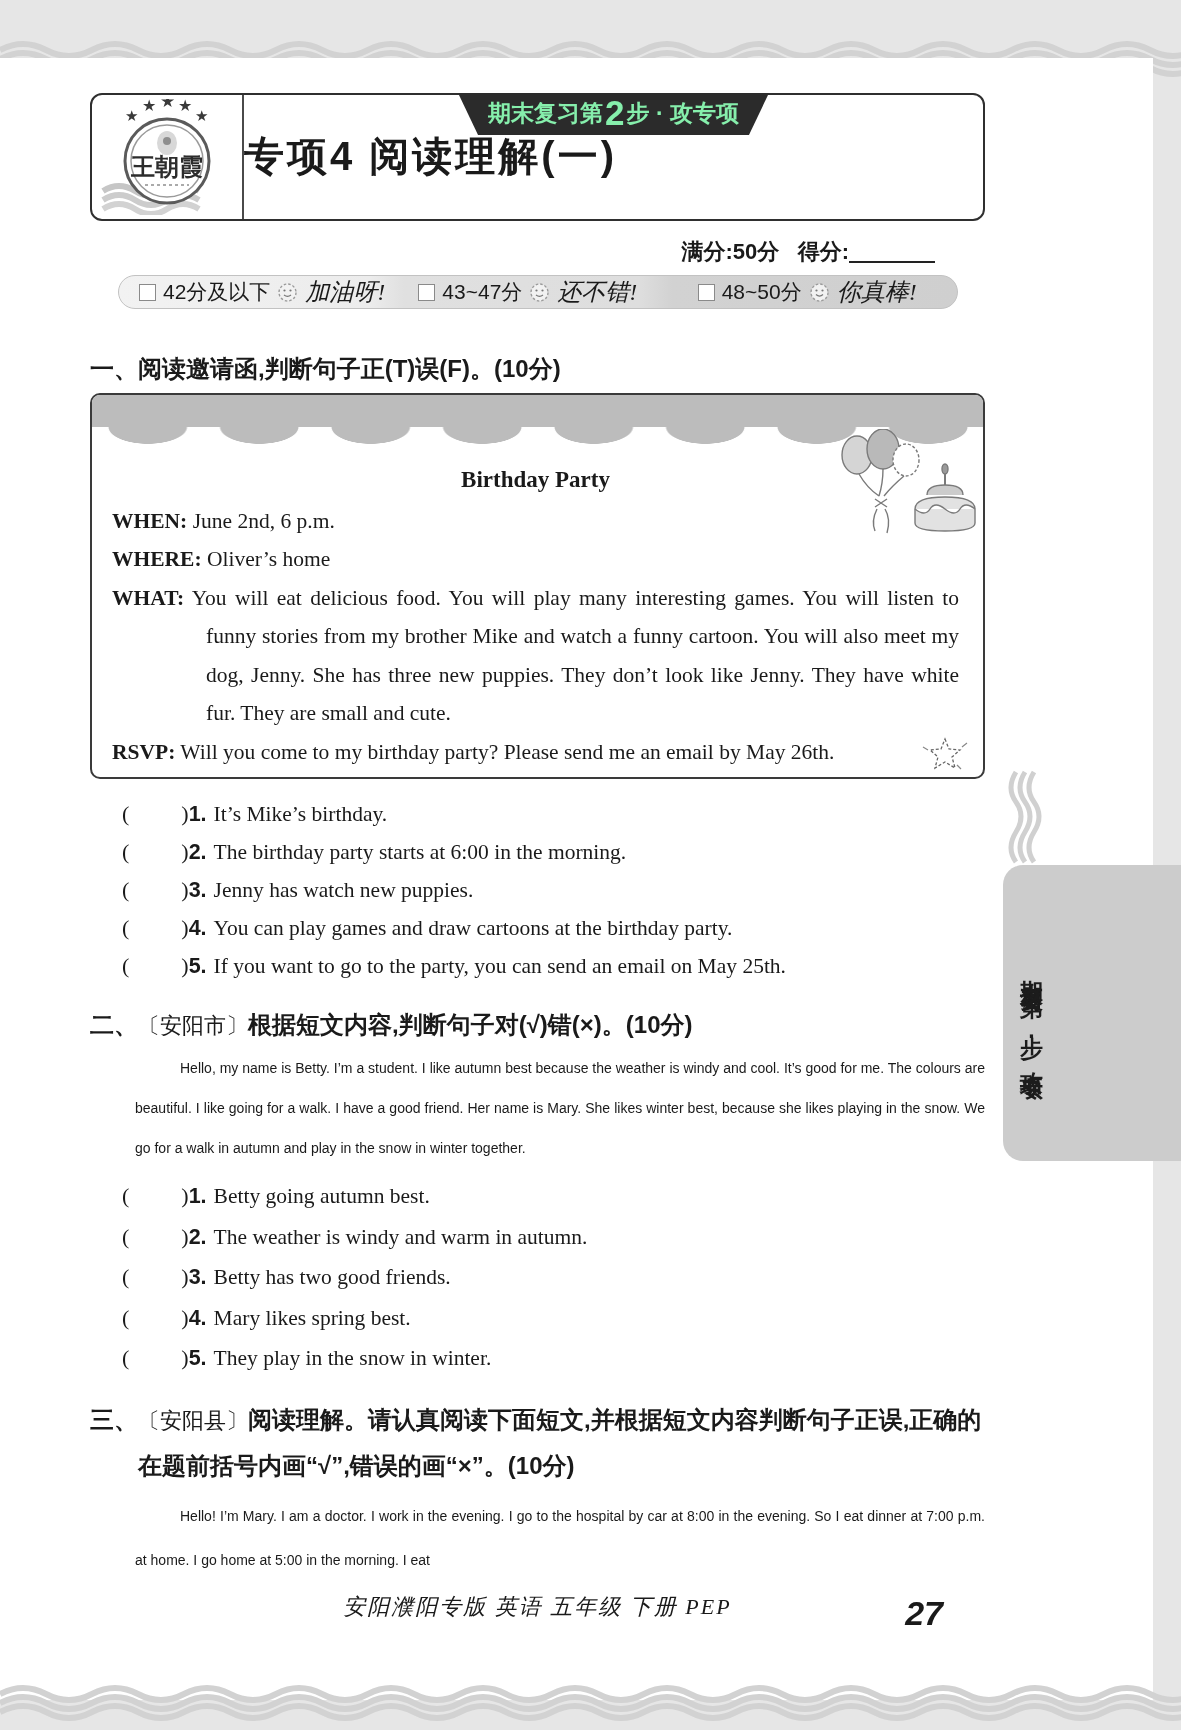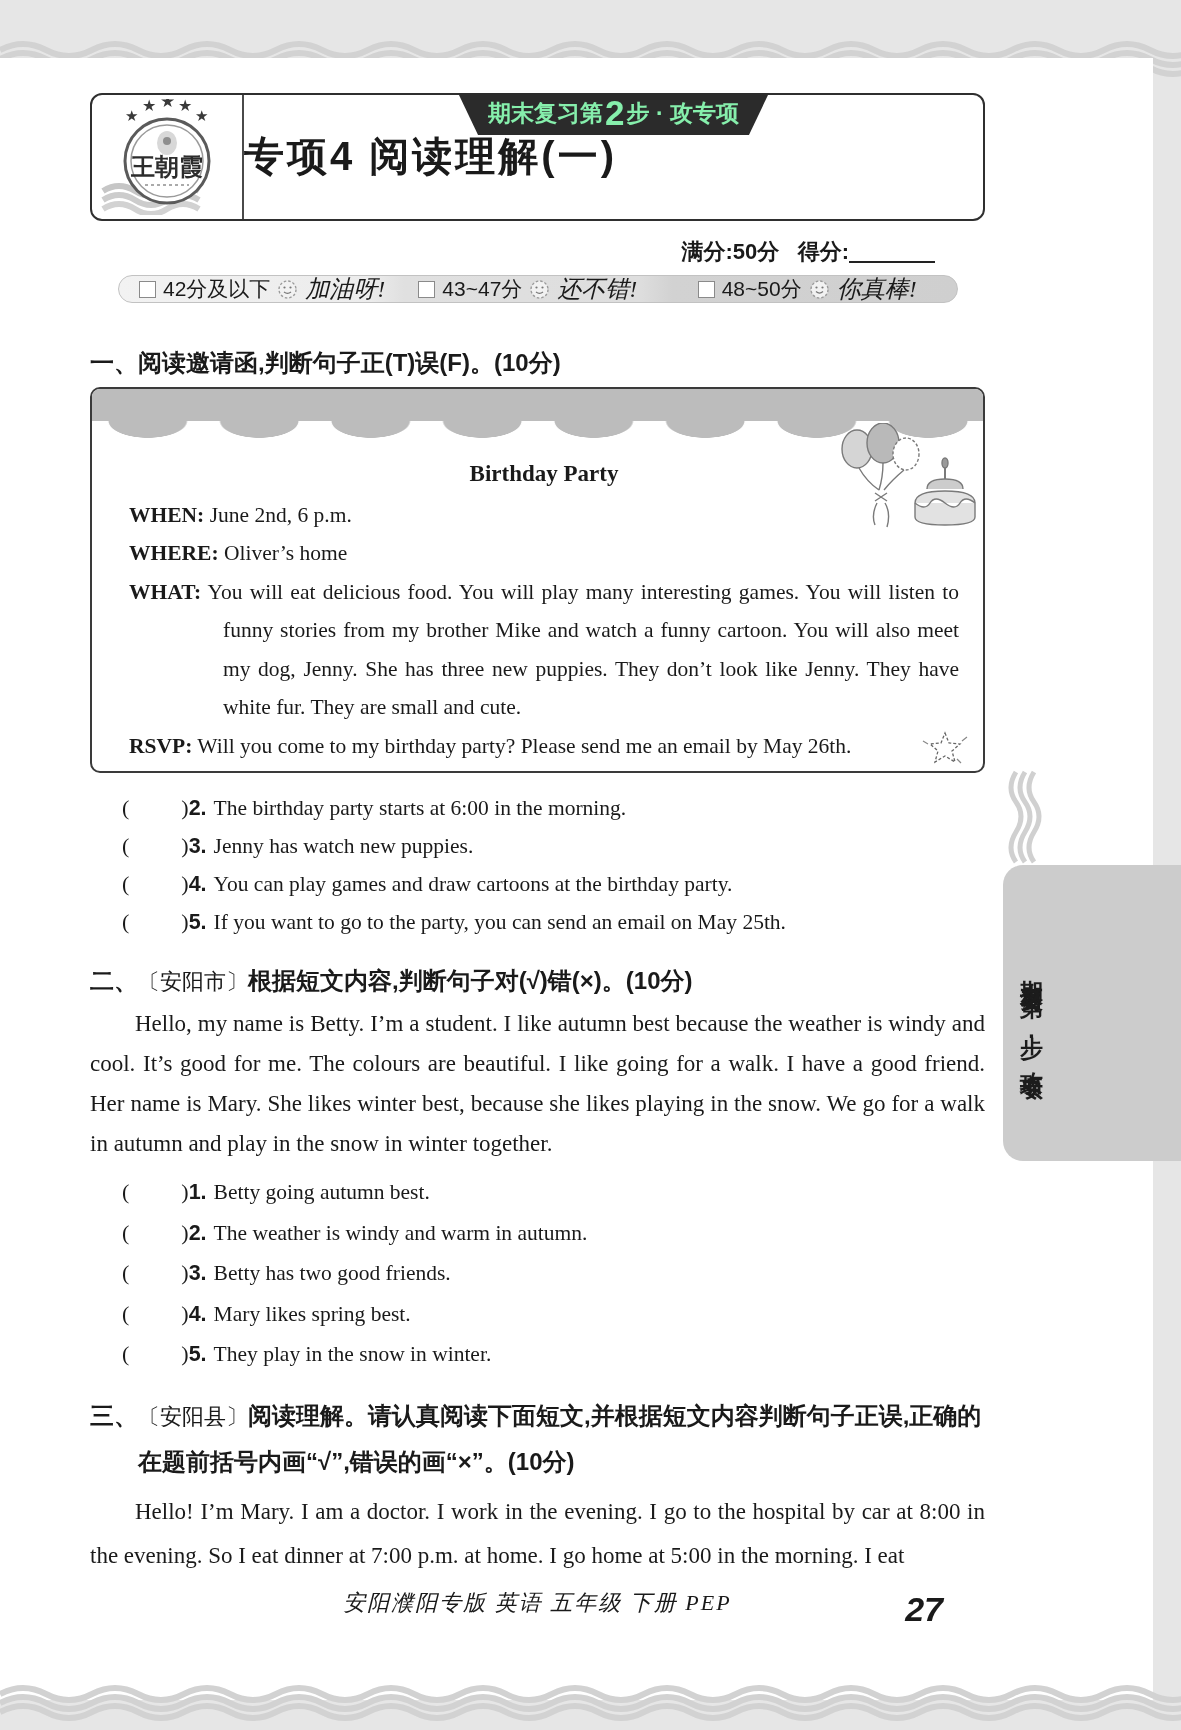--- a/index.html
+++ b/index.html
@@ -39,21 +39,21 @@
     position:absolute; top:34px; left:0; right:0; text-align:left;
     font-size:40px; font-weight:bold; letter-spacing:3px;
   }
 
   
   .score-line { margin-top:16px; text-align:right; font-size:22px; font-weight:bold;
     padding-right:50px; height:30px; }
   .score-line .blank { display:inline-block; width:86px; border-bottom:2px solid #222;
     height:24px; vertical-align:-4px; }
   .band {
-    margin-top:8px; margin-left:28px; width:840px; height:28px; border-radius:19px;
+    margin-top:8px; margin-left:28px; width:840px; height:34px; border-radius:19px;
     border:1.5px solid #c2c2c2;
     background:linear-gradient(90deg,#f2f2f2 0%,#ececec 30%,#e0e0e0 34%,#dedede 62%,#d2d2d2 66%,#cfcfcf 100%);
     display:flex; align-items:center;
   }
   .band-item { flex:1; display:flex; align-items:center; gap:7px; padding-left:20px;
     font-size:21px; }
   .cbox { width:17px; height:17px; border:1.5px solid #8a8a8a; background:#fff; display:inline-block; }
   .remark { font-family:"Liberation Serif", serif; font-style:italic; font-size:24px; }
 
   
@@ -65,39 +65,39 @@
   
   .inv-box {
     margin-top:8px; height:386px; border:2px solid #3a3a3a; border-radius:10px;
     position:relative; background:#fff; overflow:hidden;
   }
   .scallop-bar { position:absolute; top:0; left:0; right:0; height:32px; background:#bcbcbc; }
   .scallop-edge { position:absolute; top:32px; left:0; right:0; height:24px;
     background-image:radial-gradient(56px 24px at 50% 0, #bcbcbc 69%, rgba(0,0,0,0) 71%);
     background-size:111.5px 24px; background-repeat:repeat-x; }
   .inv-body { position:absolute; top:56px; left:0; right:0; bottom:0;
-    padding:10px 24px 10px 37px;
+    padding:10px 24px 10px 20px;
     font-family:"Liberation Serif", serif; font-size:21.5px; line-height:38.5px; }
   .inv-title { text-align:center; font-weight:bold; font-size:23px; margin-bottom:2px; }
   .inv-row b { font-weight:bold; }
   .inv-what { text-align:justify; padding-left:94px; text-indent:-94px; }
   .inv-art { position:absolute; top:34px; right:6px; }
   .inv-star { position:absolute; right:10px; bottom:2px; }
 
   
   .qlist1 { margin-top:16px; }
   .q { line-height:38px; font-family:"Liberation Serif", serif; font-size:21.5px;
     padding-left:32px; }
   .q .paren { font-size:22px; }
   .q .ablank { display:inline-block; width:52px; }
   .q .qn { font-family:"Liberation Sans", sans-serif; font-weight:bold; margin-right:7px; }
 
   
-  .passage { font-family:Liberation Serif, serif; font-size:23px; line-height:40px;
-    text-align:justify; text-indent:45px; margin-top:6px; }
+  .passage { font-family:Liberation Sans, sans-serif; font-size:14px; line-height:40px;
+    text-align:justify; text-indent:45px; margin-top:6px;margin-left:45px; }
   .qlist2 { margin-top:8px; }
   .q2 { line-height:39.5px; }
   .sec2-head { margin-top:24px; }
   .sec3-wrap { margin-top:18px; }
   .passage3 { line-height:44px; margin-top:6px; }
 
   
   .footer { margin-top:0; position:relative; height:46px;font-style:italic; }
   .edition { text-align:center; font-family:"Liberation Serif", serif; font-size:22px;
     letter-spacing:2px; padding-top:10px; }
@@ -228,20 +228,21 @@
       <div class="inv-row inv-what"><b>WHAT:</b> <span>You will eat delicious food. You will play many interesting games. You will listen to funny stories from my brother Mike and watch a funny cartoon. You will also meet my dog, Jenny. She has three new puppies. They don’t look like Jenny. They have white fur. They are small and cute.</span></div>
       <div class="inv-row"><b>RSVP:</b> <span>Will you come to my birthday party?  Please send me an email by May 26th.</span></div>
     </div>
     <svg class="inv-star" width="56" height="42" viewBox="0 0 56 42">
       <path d="M28 6l4 10 11 1-8 7 3 11-10-6-10 6 3-11-8-7 11-1z" fill="none" stroke="#666" stroke-width="1.3" stroke-dasharray="3 2"></path>
       <path d="M6 14l5 3M50 10l-5 4M44 36l-4-4" stroke="#888" stroke-width="1.2"></path>
     </svg>
   </div>
 
   <div class="qlist1">
+    <div class="q"><span class="paren">(</span><span class="ablank"></span><span class="paren">)</span><span class="qn">1.</span><span>It’s Mike’s birthday.</span></div>
     <div class="q"><span class="paren">(</span><span class="ablank"></span><span class="paren">)</span><span class="qn">2.</span><span>The birthday party starts at 6:00 in the morning.</span></div>
     <div class="q"><span class="paren">(</span><span class="ablank"></span><span class="paren">)</span><span class="qn">3.</span><span>Jenny has watch new puppies.</span></div>
     <div class="q"><span class="paren">(</span><span class="ablank"></span><span class="paren">)</span><span class="qn">4.</span><span>You can play games and draw cartoons at the birthday party.</span></div>
     <div class="q"><span class="paren">(</span><span class="ablank"></span><span class="paren">)</span><span class="qn">5.</span><span>If you want to go to the party, you can send an email on May 25th.</span></div>
   </div>
 
   <div class="sec-head sec2-head">
     <span>二、</span><span class="tag">〔安阳市〕</span><span>根据短文内容,判断句子对(√)错(×)。(10分)</span>
   </div>
   <div class="passage">Hello, my name is Betty. I’m a student. I like autumn best because the weather is windy and cool. It’s good for me. The colours are beautiful. I like going for a walk. I have a good friend. Her name is Mary. She likes winter best, because she likes playing in the snow. We go for a walk in autumn and play in the snow in winter together.</div>

